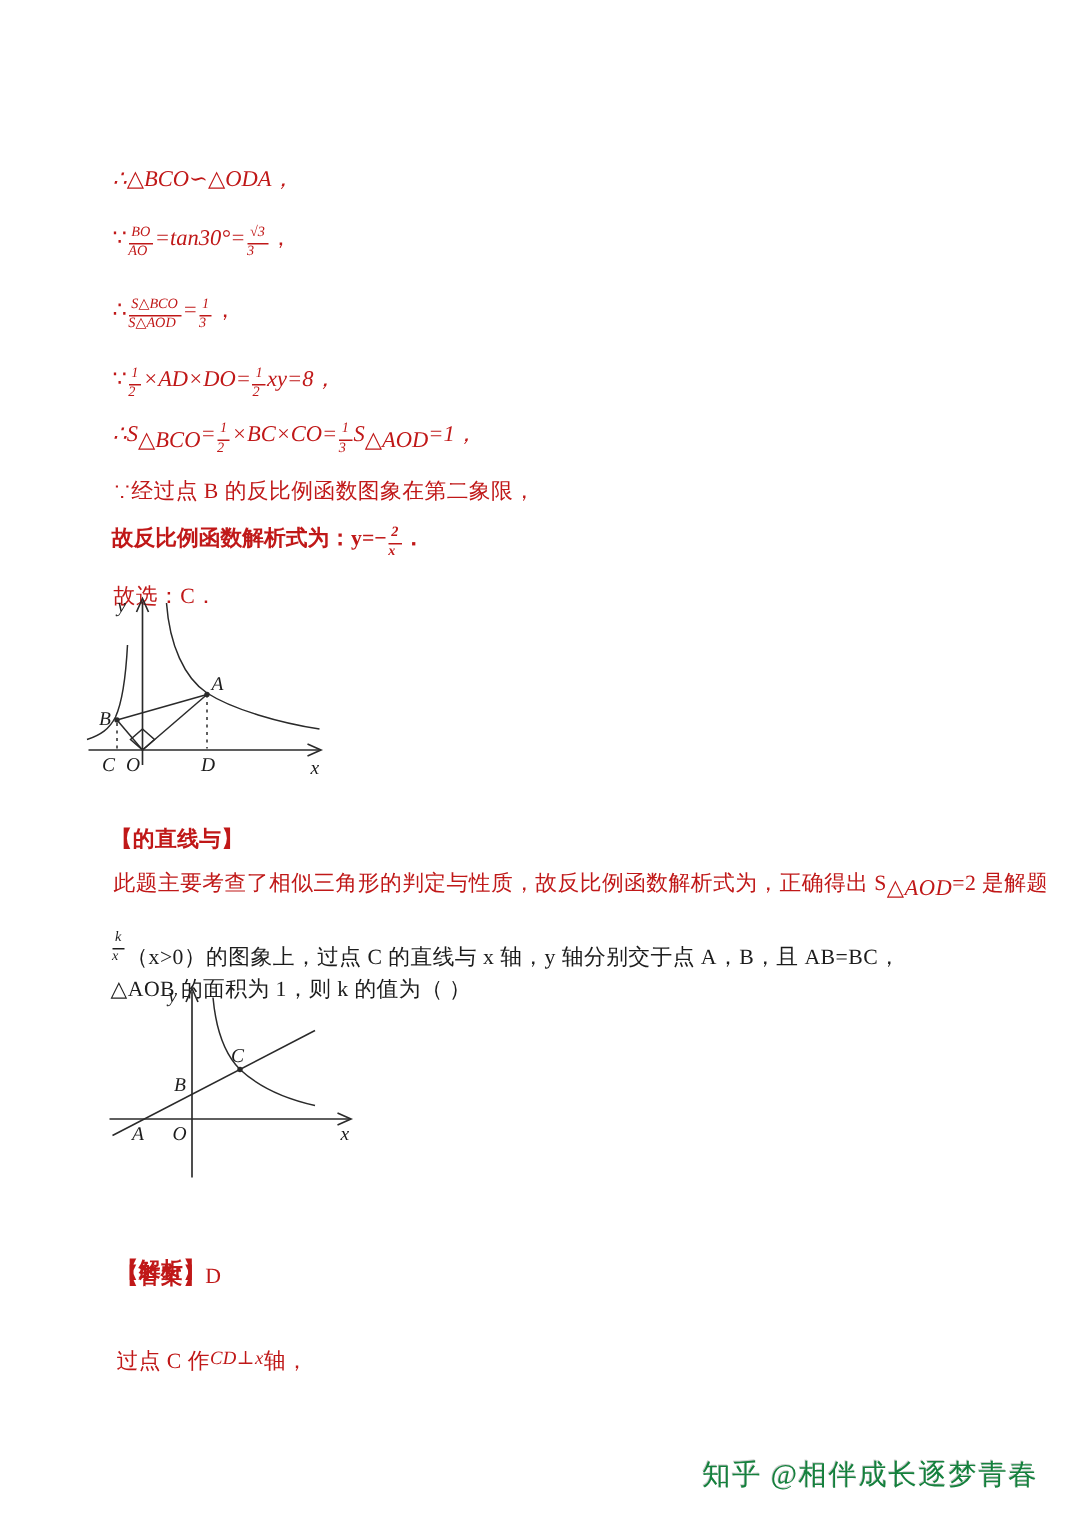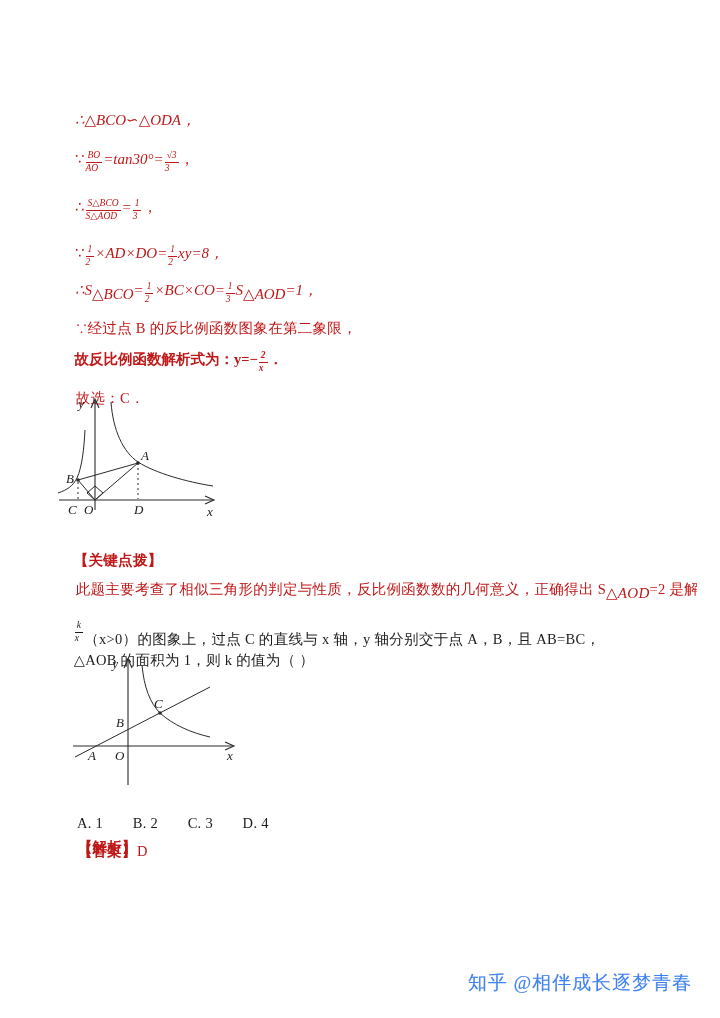--- a/index.html
+++ b/index.html
@@ -10,21 +10,21 @@
   .bold{font-weight:bold;}
   .mline{font-size:15px;white-space:pre;line-height:1.25;}
   .math{font-style:italic;}
   .frac{display:inline-block;vertical-align:-7px;font-size:9.5px;
         line-height:1.25;margin:0 1px;font-style:italic;}
   .frac .num{display:block;border-bottom:1px solid currentColor;padding:0 2px;}
   .frac .den{display:block;}
   .frac.raised{vertical-align:3px;}
   sub{font-size:15px;font-style:italic;}
   .cjk{font-size:14.5px;letter-spacing:0.3px;line-height:1.4;white-space:pre;}
-  .watermark{font-size:19px;color:#3b82f6;letter-spacing:1px;
+  .watermark{font-size:19px;color:#15803d;letter-spacing:1px;
              text-shadow:1px 1px 0 #ffffff, -0.5px -0.5px 0 #cccccc;}
   svg text{font-family:"Liberation Serif","DejaVu Serif",serif;font-style:italic;font-size:13px;fill:#1c1c1c;}
   svg .stroke{stroke:#2a2a2a;fill:none;stroke-width:1.1;}
   svg .thin{stroke:#2a2a2a;fill:none;stroke-width:1;}
 </style>
 </head>
 <body>
 
 <div class="page">
 
@@ -85,24 +85,24 @@
     <text x="29" y="14" text-anchor="end">y</text>
     <text x="152" y="122">x</text>
     <text x="29" y="120">O</text>
     <text x="13" y="120">C</text>
     <text x="79" y="120">D</text>
     <text x="11" y="89">B</text>
     <text x="86" y="66">A</text>
   </svg>
 
   <div class="abs cjk red bold" style="left:58px;top:530px;">
-    <span>【关键点拨】</span>
+    <span>【的直线与】</span>
   </div>
   <div class="abs cjk red" style="left:60px;top:559px;">
-    <span>此题主要考查了相似三角形的判定与性质，反比例函数数的几何意义，正确得出 S</span><sub>△AOD</sub><span>=2 是解题关键．</span>
+    <span>此题主要考查了相似三角形的判定与性质，故反比例函数解析式为，正确得出 S</span><sub>△AOD</sub><span>=2 是解题关键．</span>
   </div>
 
   <div class="abs cjk" style="left:58px;top:600px;">
     <span class="frac raised"><span class="num">k</span><span class="den">x</span></span><span>（x&gt;0）的图象上，过点 C 的直线与 x 轴，y 轴分别交于点 A，B，且 AB=BC，</span>
   </div>
   <div class="abs cjk" style="left:58px;top:630px;">
     <span>△AOB 的面积为 1，则 k 的值为（ ）</span>
   </div>
 
   <svg class="abs" style="left:70px;top:655px;" width="170" height="135" viewBox="0 0 170 135">
@@ -114,28 +114,28 @@
     <line class="thin" x1="5" y1="102" x2="140" y2="32"></line>
     <circle cx="90" cy="58" r="1.8" fill="#2a2a2a"></circle>
     <text x="48" y="13" text-anchor="end">y</text>
     <text x="157" y="105">x</text>
     <text x="45" y="105">O</text>
     <text x="18" y="105">A</text>
     <text x="46" y="72">B</text>
     <text x="84" y="53">C</text>
   </svg>
 
-  <div class="abs cjk" style="left:62px;top:793px;">
-    <span>A. 1　　B. 2　　C. 3　　D. 4</span>
-  </div>
 
   <div class="abs cjk" style="left:62px;top:821px;">
     <span class="red bold">【答案】</span><span class="red">D</span>
   </div>
   <div class="abs cjk red bold" style="left:62px;top:817px;">
     <span>【解析】</span>
+  </div>
+  <div class="abs cjk red" style="left:62px;top:877px;">
+    <span>过点 C 作</span><span class="math" style="font-size:12.5px;vertical-align:3px;">CD⊥x</span><span>轴，</span>
   </div>
 
   <div class="abs watermark" style="left:468px;top:970px;">
     <span>知乎 @相伴成长逐梦青春</span>
   </div>
 
 </div>
 
 </body></html>

